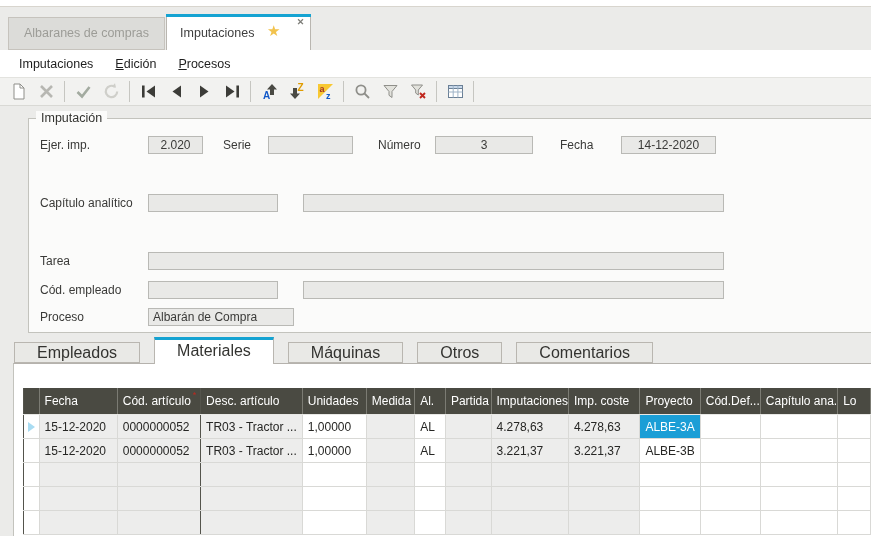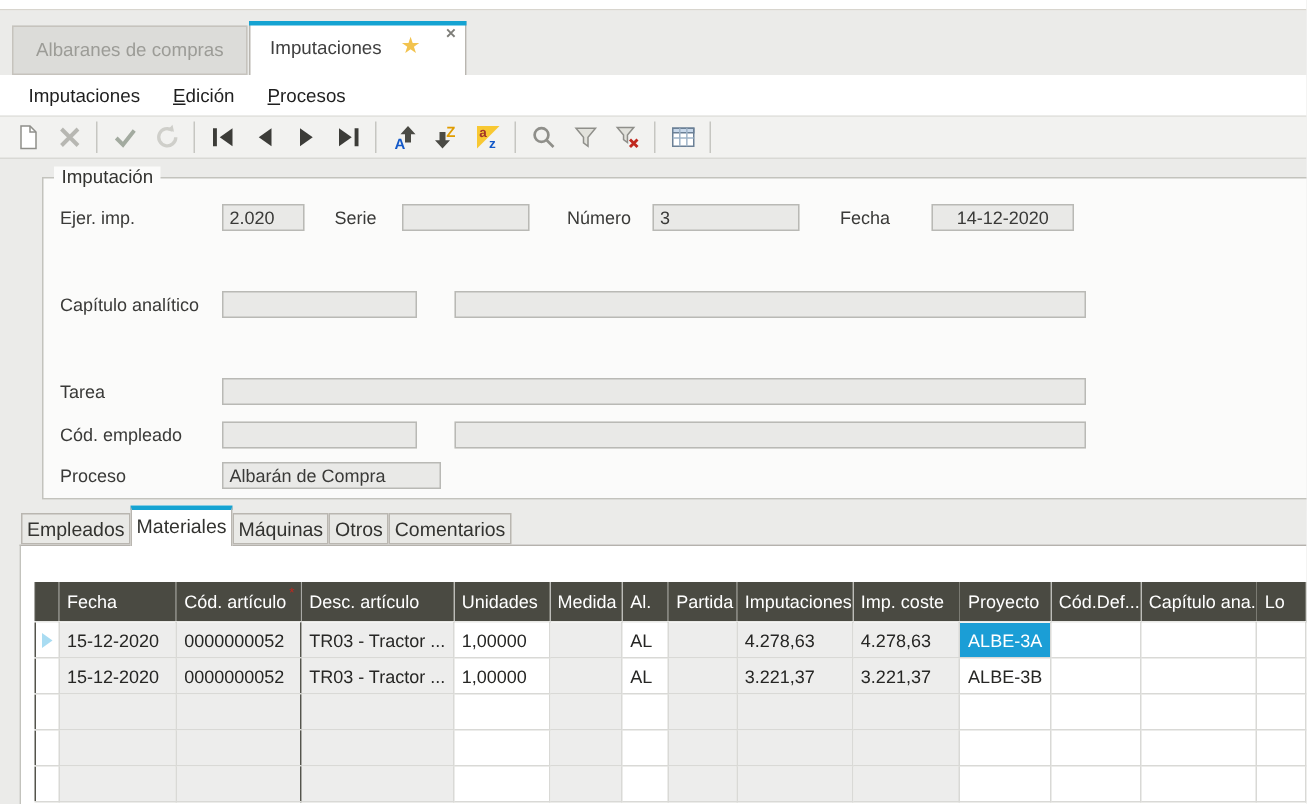--- a/index.html
+++ b/index.html
@@ -27,26 +27,26 @@
   .tbtn{width:26px;height:24px;border:none;background:transparent;padding:0;margin:0 1px;display:flex;align-items:center;justify-content:center;}
   .tsep{width:1px;height:21px;background:#c6c6c1;margin:0 4px;}
 
   
   .content{position:absolute;left:0;top:106px;width:100%;height:235px;background:#ebebe9;}
   .groupbox{position:absolute;left:28px;top:12px;width:851px;height:215px;border:1px solid #c3c3bd;background:#fbfbfa;box-sizing:border-box;}
   .legend{position:absolute;top:-8px;left:7px;background:#fbfbfa;padding:0 5px;font-size:12.5px;color:#333330;line-height:14px;}
   .frow{position:absolute;left:0;height:19px;width:100%;}
   .flabel{position:absolute;top:2px;font-size:12px;color:#3a3a38;white-space:nowrap;}
   .finput{position:absolute;top:0;height:18px;line-height:16px;background:#e9e9e7;border:1px solid #b9b9b5;box-sizing:border-box;font-size:12px;color:#3a3a38;padding:0 4px;white-space:nowrap;overflow:hidden;}
-  .finput.right{text-align:left;}
+  .finput.right{text-align:center;}
   .finput.center{text-align:center;}
 
   
   .detail-tabbar{position:absolute;left:0;top:340px;width:100%;height:23px;display:flex;align-items:flex-end;padding-left:14px;box-sizing:border-box;}
-  .dtab{box-sizing:border-box;height:21px;line-height:19px;padding:0 3px;font-size:13px;color:#333330;background:#e9e9e6;border:1px solid #b9b6b0;margin-right:0;white-space:nowrap;}
+  .dtab{box-sizing:border-box;height:21px;line-height:19px;padding:0 22px;font-size:16px;color:#333330;background:#e9e9e6;border:1px solid #b9b6b0;margin-right:14px;white-space:nowrap;}
   .dtab.active{position:relative;z-index:3;height:27px;line-height:22px;background:#ffffff;border-top:3px solid #15a3d2;border-bottom:none;margin-bottom:-1px;}
 
   
   .detail-panel{position:absolute;left:13px;top:363px;right:0;bottom:0;background:#ffffff;border-top:1px solid #b5b2ad;border-left:1px solid #c3c3bd;}
   #detail-grid{position:absolute;left:9px;top:24px;border-collapse:collapse;table-layout:fixed;border-left:1px solid #54544c;}
   #detail-grid th{background:#4a4a42;color:#ffffff;font-weight:normal;font-size:12px;text-align:left;padding:0 0 0 5px;height:26px;border-right:1px solid #7b7b73;border-bottom:1px solid #e8e8e5;white-space:nowrap;overflow:hidden;position:relative;}
   #detail-grid td{height:23px;font-size:12px;color:#262624;background:#ffffff;border-right:1px solid #d9d9d6;border-bottom:1px solid #d9d9d6;padding:0 5px;white-space:nowrap;overflow:hidden;}
   #detail-grid td.gray{background:#ededec;}
   #detail-grid td.num{}
   #detail-grid th.darkr, #detail-grid td.darkr{border-right:1px solid #54544c;}

